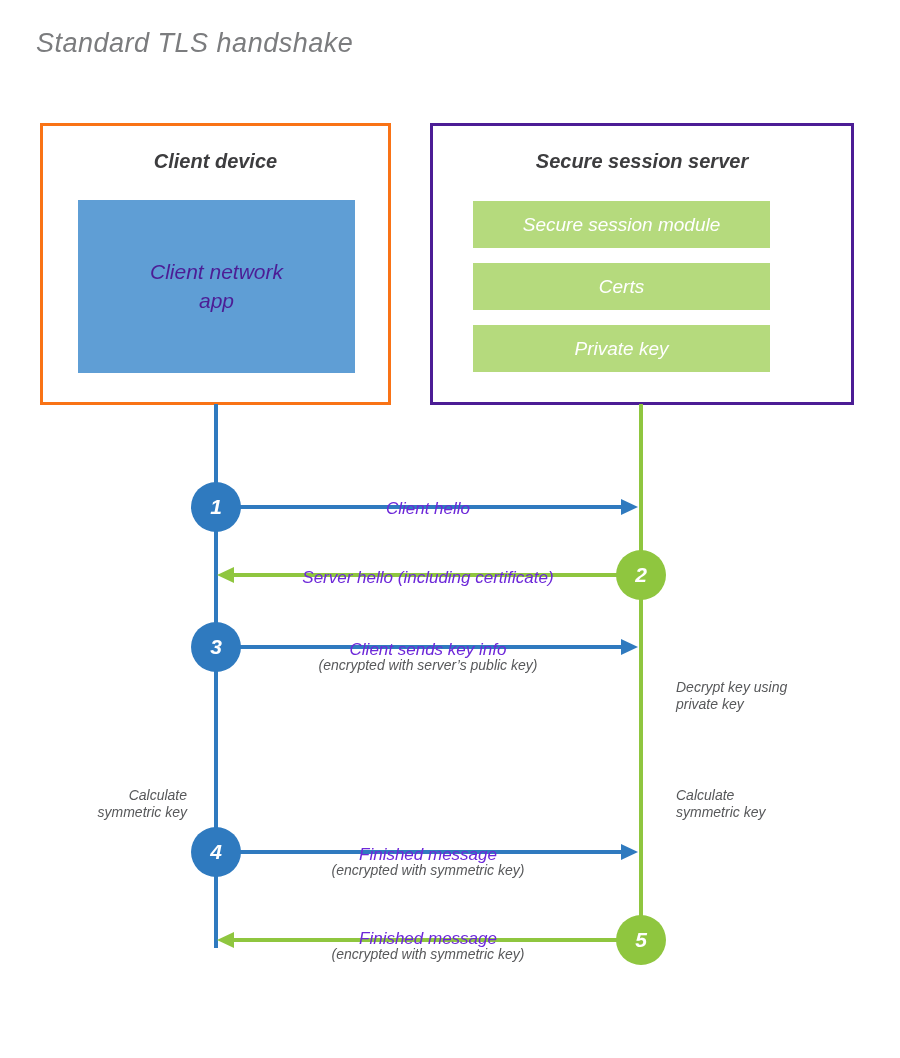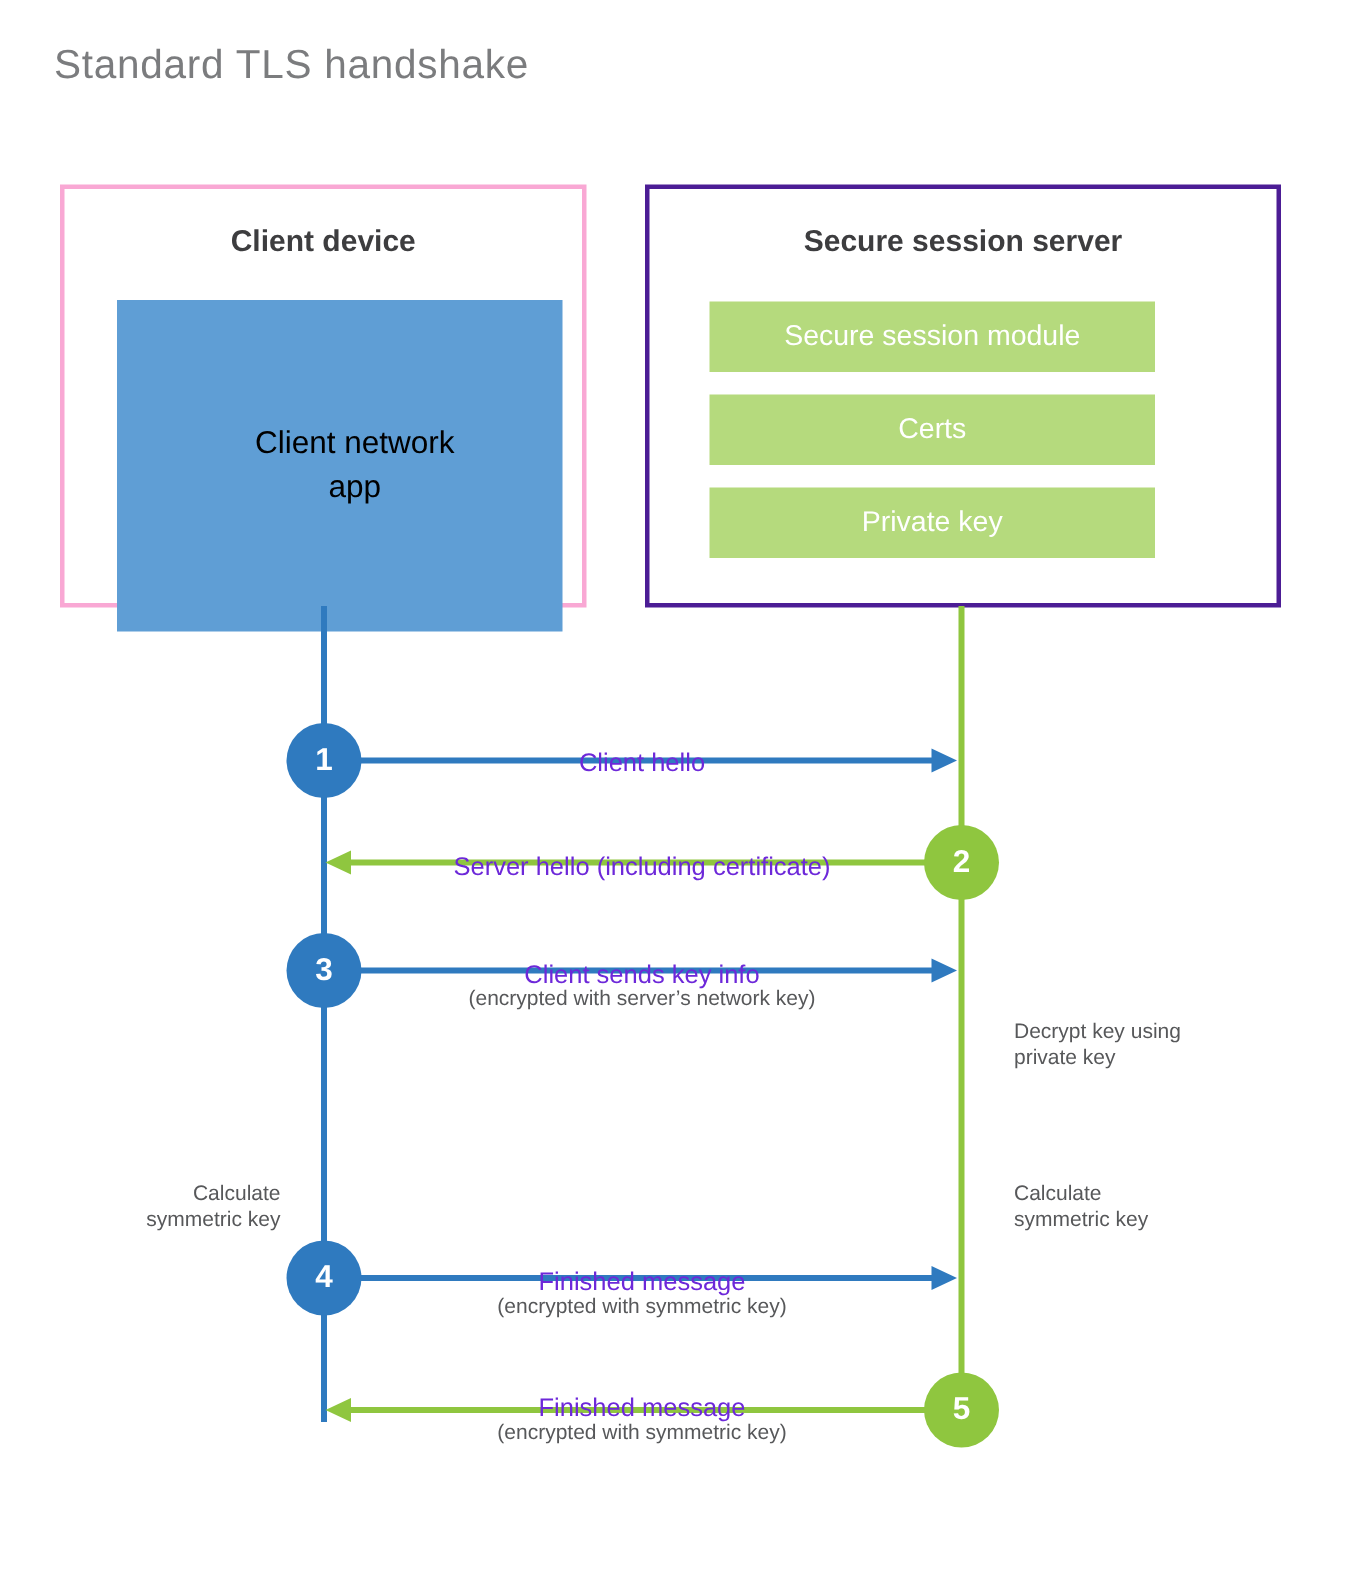--- a/index.html
+++ b/index.html
@@ -3,64 +3,64 @@
 <meta charset="utf-8">
 <style>
   html, body { margin: 0; padding: 0; background: #ffffff; }
   .canvas {
     position: relative;
     width: 900px;
     height: 1058px;
     background: #ffffff;
     font-family: "Liberation Sans", sans-serif;
     overflow: hidden;
+    font-style: italic;
   }
   .title {
     position: absolute;
     left: 36px;
     top: 28px;
     margin: 0;
     font-size: 27px;
     font-weight: 300;
     color: #7b7c7e;
     letter-spacing: 0.5px;
   }
   
   .box {
     position: absolute;
     top: 123px;
     height: 282px;
     background: #ffffff;
     box-sizing: border-box;
   }
-  .client-box { left: 40px; width: 351px; border: 3px solid #f9a8d4; }
+  .client-box { left: 40px; width: 351px; border: 3px solid #f97316; }
   .server-box { left: 430px; width: 424px; border: 3px solid #4c1d95; }
   .box-title {
     position: absolute;
     left: 0; right: 0;
     top: 24px;
     text-align: center;
     font-size: 20px;
     font-weight: bold;
     color: #3d3d3f;
   }
   .client-app {
     position: absolute;
     left: 35px; top: 74px;
-    width: 277px; height: 221px;
+    width: 277px; height: 173px;
     background: #5f9ed5;
     display: flex;
     align-items: center;
     justify-content: center;
     text-align: center;
-    color: #000000;
+    color: #4c1d95;
     font-size: 21px;
     white-space: pre-line;
     line-height: 1.35;
-    padding-left: 20px;
   }
   .bar {
     position: absolute;
     left: 40px;
     width: 297px;
     height: 47px;
     background: #b5da7d;
     display: flex;
     align-items: center;
     justify-content: center;
@@ -186,21 +186,21 @@
 
   <div class="arrow-line green a2"></div>
   <div class="arrow-head left h2"></div>
   <div class="circle green c2">2</div>
   <div class="msg l2">Server hello (including certificate)</div>
 
   <div class="arrow-line blue a3"></div>
   <div class="arrow-head right h3"></div>
   <div class="circle blue c3">3</div>
   <div class="msg l3">Client sends key info</div>
-  <div class="msg-sub s3">(encrypted with server’s network key)</div>
+  <div class="msg-sub s3">(encrypted with server’s public key)</div>
 
   <div class="arrow-line blue a4"></div>
   <div class="arrow-head right h4"></div>
   <div class="circle blue c4">4</div>
   <div class="msg l4">Finished message</div>
   <div class="msg-sub s4">(encrypted with symmetric key)</div>
 
   <div class="arrow-line green a5"></div>
   <div class="arrow-head left h5"></div>
   <div class="circle green c5">5</div>

